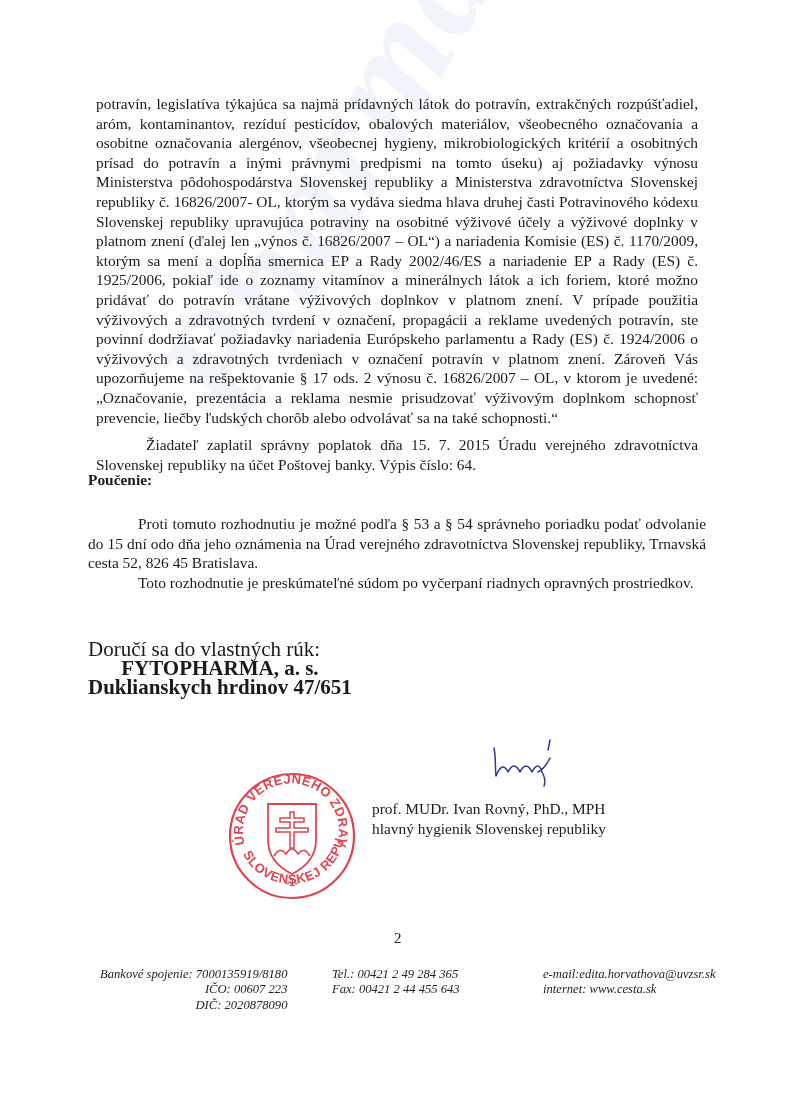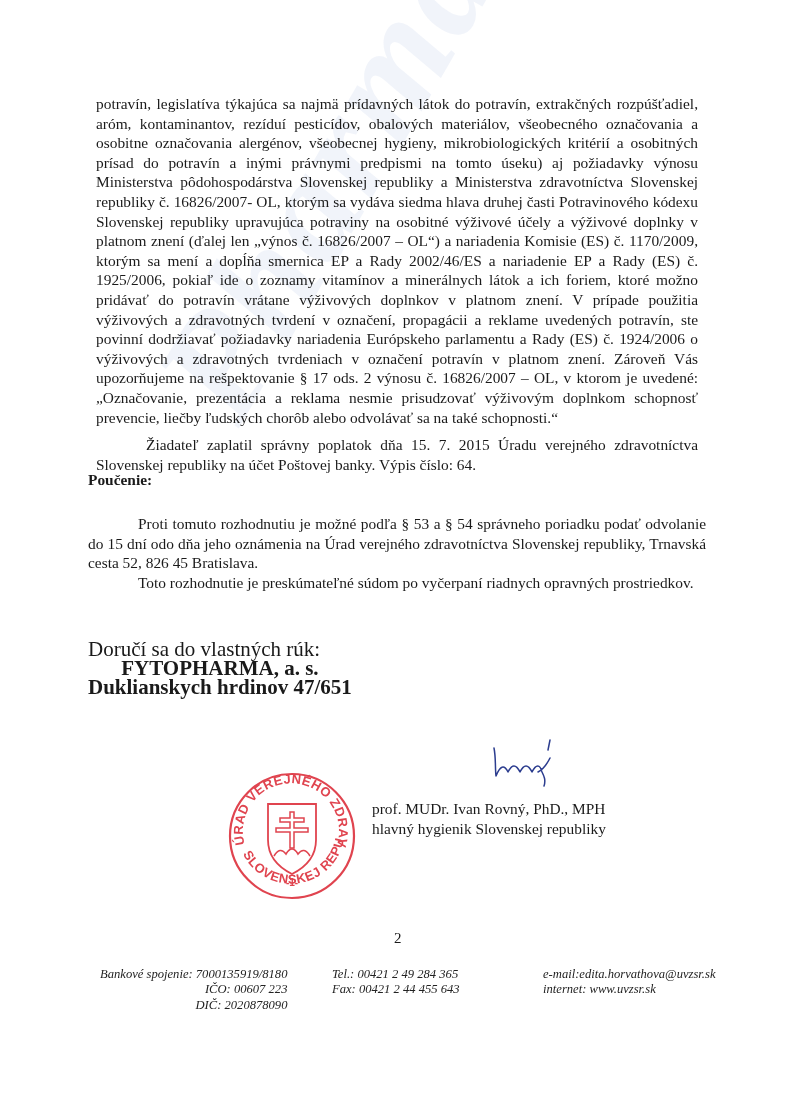--- a/index.html
+++ b/index.html
@@ -140,17 +140,17 @@
       <div>Bankové spojenie: 7000135919/8180</div>
       <div>IČO: 00607 223</div>
       <div>DIČ: 2020878090</div>
     </div>
     <div class="col c2">
       <div>Tel.: 00421 2 49 284 365</div>
       <div>Fax: 00421 2 44 455 643</div>
     </div>
     <div class="col c3">
       <div>e-mail:edita.horvathova@uvzsr.sk</div>
-      <div>internet: www.uvzsr.sk</div>
+      <div>internet: www.cesta.sk</div>
     </div>
   </div>
 
 </div>
 
 </body></html>

